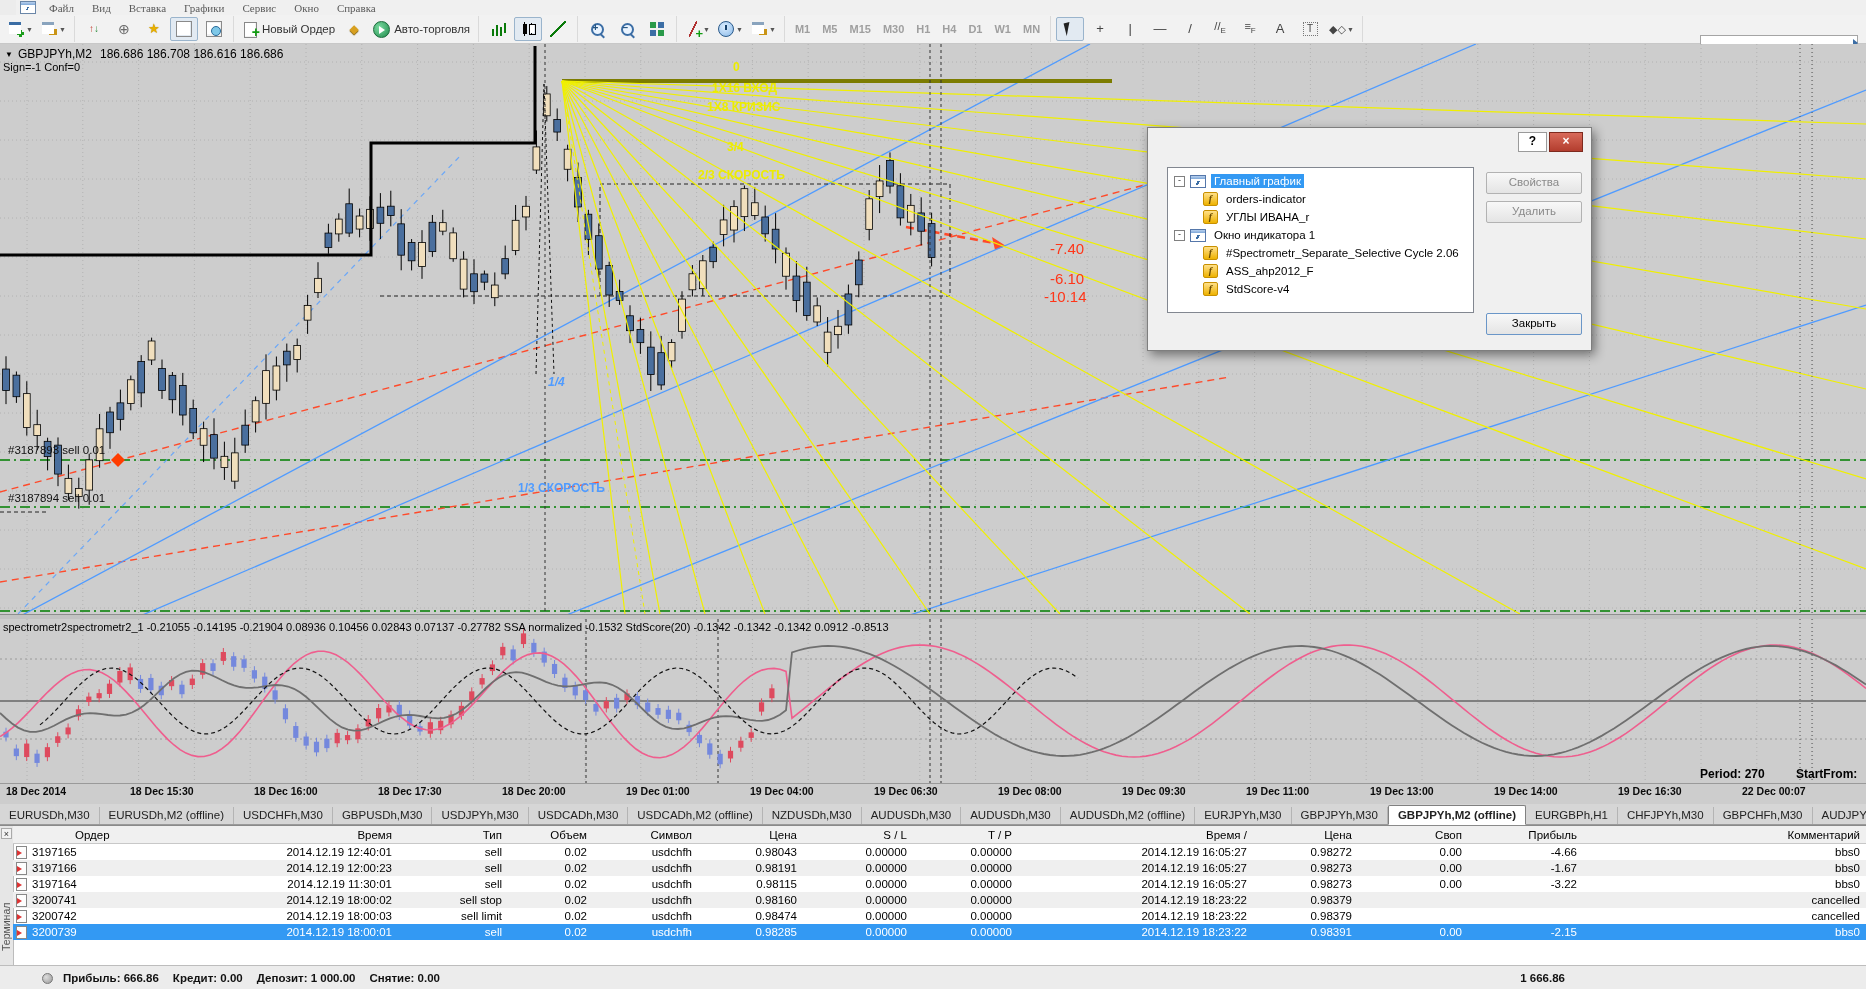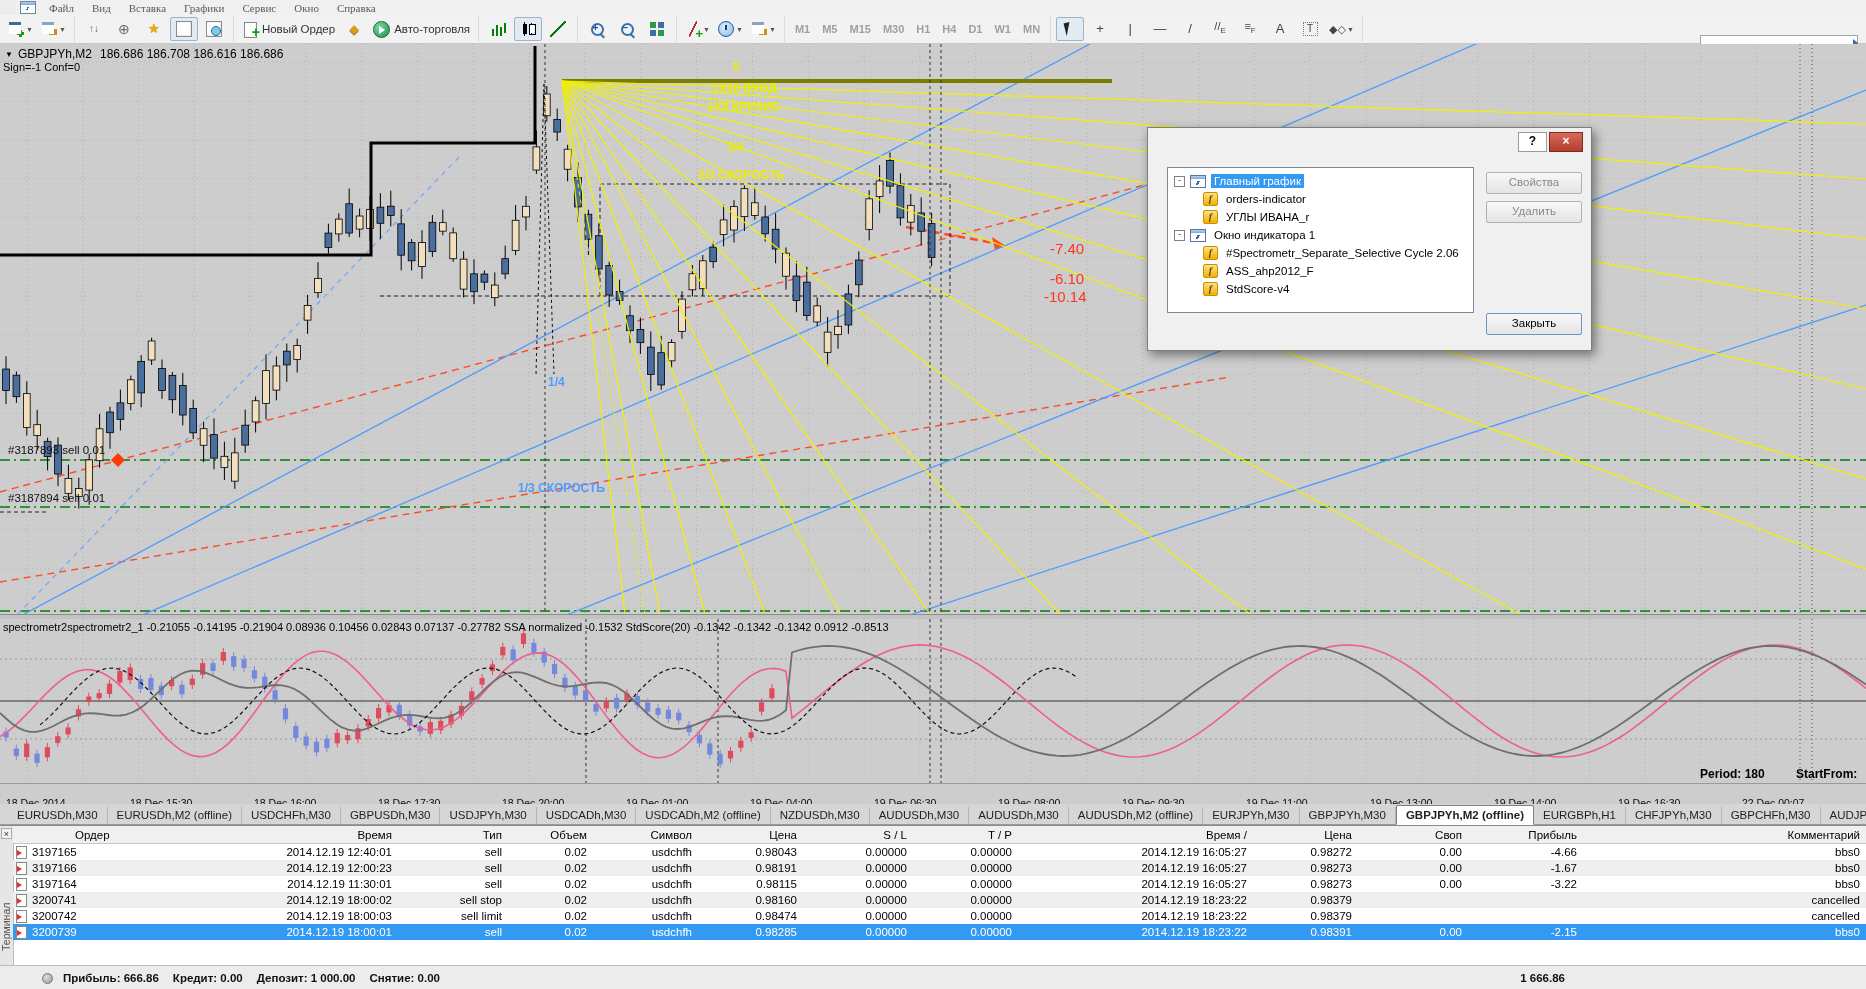--- a/index.html
+++ b/index.html
@@ -101,21 +101,21 @@
   .search-ic{position:absolute;left:1853px;top:24px;width:0;height:0;
       border-left:5px solid #3c6ea5;border-top:4px solid transparent;border-bottom:4px solid transparent;}
 
   
   .chart{position:absolute;left:0;top:44px;width:1866px;height:570px;background:#cdcdcd;overflow:hidden;}
   .pane-sep{position:absolute;left:0;top:614px;width:1866px;height:4px;background:#c2c2c2;
       border-top:1px solid #8e8e8e;border-bottom:1px solid #8e8e8e;}
   .ind{position:absolute;left:0;top:619px;width:1866px;height:164px;background:#cdcdcd;overflow:hidden;}
   .axis{position:absolute;left:0;top:783px;width:1866px;height:21px;background:#cdcdcd;
       border-top:1px solid #9a9a9a;border-bottom:1px solid #9a9a9a;}
-  .axis-label{position:absolute;top:13px;font-size:10.5px;font-weight:normal;color:#0a0a0a;white-space:nowrap;}
+  .axis-label{position:absolute;top:1px;font-size:10.5px;font-weight:bold;color:#0a0a0a;white-space:nowrap;}
   .sym-line{position:absolute;left:5px;top:3px;font-size:12px;color:#000;display:flex;align-items:center;z-index:3;}
   .sym-dd{font-size:8px;margin-right:5px;color:#000;}
   .sym-ohlc{margin-left:8px;}
   .sign-line{position:absolute;left:3px;top:17px;font-size:11px;color:#000;z-index:3;}
   .fan-lb{position:absolute;color:#ecec00;font-size:12px;font-weight:bold;white-space:nowrap;z-index:2;}
   .spd-lb{position:absolute;color:#4f9bff;font-size:12px;font-weight:bold;white-space:nowrap;z-index:2;}
   .pr-lb{position:absolute;color:#ff3518;font-size:15px;white-space:nowrap;z-index:2;}
   .ord-lb{position:absolute;color:#111;font-size:11.5px;white-space:nowrap;z-index:2;}
   .ind-h{position:absolute;left:3px;top:2px;font-size:11px;color:#000;white-space:nowrap;z-index:2;}
   .per-lb{position:absolute;font-size:12px;font-weight:bold;color:#000;z-index:2;}
@@ -147,21 +147,21 @@
       background:linear-gradient(115deg,transparent 40%,#3c6ea5 40%,#3c6ea5 62%,transparent 62%);}
   .ic-fx{width:13px;height:12px;border-radius:2px;background:linear-gradient(#ffe08a,#eeb200);
       border:1px solid #c89000;color:#6a4a00;font:italic bold 10px "Liberation Serif",serif;
       text-align:center;line-height:11px;margin-right:5px;flex:none;}
   .dlg-btn{position:absolute;left:338px;width:94px;height:20px;background:linear-gradient(#f8f8f8,#e4e4e4);
       border:1px solid #b2b2b2;border-radius:2px;font-size:11.5px;text-align:center;line-height:18px;color:#8a8a8a;}
   .dlg-btn.enabled{color:#000;border-color:#6a96c8;}
 
   
   .tabbar{position:absolute;left:0;top:804px;width:1866px;height:21px;background:#d6d6d6;
-      border-bottom:1px solid #9a9a9a;display:flex;align-items:flex-end;padding-left:8px;
+      border-bottom:1px solid #9a9a9a;display:flex;align-items:flex-end;
       font-size:11.5px;color:#222;box-sizing:border-box;justify-content:space-between;}
   .tab{padding:2px 9px 3px;border-right:1px solid #b4b4b4;white-space:nowrap;}
   .tab.active{background:#fff;border:1px solid #808080;border-bottom:1px solid #fff;font-weight:bold;
       border-radius:2px 2px 0 0;position:relative;top:1px;padding-top:3px;}
 
   
   .terminal{position:absolute;left:0;top:825px;width:1866px;height:140px;background:#fff;border-top:1px solid #8a8a8a;}
   .t-strip{position:absolute;left:0;top:0;width:13px;height:140px;background:#e6e6e6;border-right:1px solid #bcbcbc;}
   .t-close{position:absolute;left:1px;top:2px;width:11px;height:11px;font-size:9px;line-height:10px;
       text-align:center;color:#333;border:1px solid #aaa;background:#f2f2f2;box-sizing:border-box;}
@@ -614,21 +614,21 @@
       <span>GBPJPYh,M2</span>
       <span class="sym-ohlc">186.686 186.708 186.616 186.686</span>
     </div>
     <div class="sign-line">Sign=-1 Conf=0</div>
     <div id="chart-overlays">
         <div class="fan-lb" style="left: 733px; top: 16px;">0</div>
         <div class="fan-lb" style="left: 712px; top: 37px;">1X16 ВХОД</div>
         <div class="fan-lb" style="left: 707px; top: 56px;">1X8 КРИЗИС</div>
         <div class="fan-lb" style="left: 727px; top: 96px;">3/4</div>
         <div class="fan-lb" style="left: 698px; top: 124px;">2/3 СКОРОСТЬ</div>
-        <div class="spd-lb" style="left: 548px; top: 331px;">1/4</div>
+        <div class="spd-lb" style="left: 548px; top: 331px; font-style: italic;">1/4</div>
         <div class="spd-lb" style="left: 518px; top: 437px;">1/3 СКОРОСТЬ</div>
         <div class="pr-lb" style="left: 1050px; top: 196px;">-7.40</div>
         <div class="pr-lb" style="left: 1050px; top: 226px;">-6.10</div>
         <div class="pr-lb" style="left: 1044px; top: 244px;">-10.14</div>
         <div class="ord-lb" style="left: 8px; top: 400px;">#3187893 sell 0.01</div>
         <div class="ord-lb" style="left: 8px; top: 448px;">#3187894 sell 0.01</div>
         <div class="ord-lb" style="left: 3px; top: 552px; margin-top: 24px;">#3187892 sell 0.01</div>
       </div>
   </div>
 
@@ -826,21 +826,21 @@
         <rect x="748.5999999999999" y="113.33476674859638" width="5.2" height="5.543715149883042" fill="#de4a5e"></rect>
         <line x1="761.55" y1="79.33919822058536" x2="761.55" y2="96.63604649036871" stroke="#de4a5e" stroke-width="1"></line>
         <rect x="758.9499999999999" y="83.33919822058536" width="5.2" height="9.296848269783354" fill="#de4a5e"></rect>
         <line x1="771.9" y1="65.31241810315159" x2="771.9" y2="83.19647017388662" stroke="#de4a5e" stroke-width="1"></line>
         <rect x="769.3" y="69.31241810315159" width="5.2" height="9.884052070735038" fill="#de4a5e"></rect>
         <path d="M0.0,117.6 L6.0,113.8 L12.0,109.1 L18.0,103.8 L24.0,97.9 L30.0,91.7 L36.0,85.3 L42.0,78.9 L48.0,72.8 L54.0,67.2 L60.0,62.1 L66.0,57.8 L72.0,54.4 L78.0,52.0 L84.0,50.8 L90.0,50.6 L96.0,51.7 L102.0,53.8 L108.0,57.1 L114.0,61.4 L120.0,66.6 L126.0,72.6 L132.0,79.1 L138.0,86.1 L144.0,93.3 L150.0,100.6 L156.0,107.7 L162.0,114.4 L168.0,120.6 L174.0,126.0 L180.0,130.6 L186.0,134.1 L192.0,136.4 L198.0,137.6 L204.0,137.5 L210.0,136.1 L216.0,133.5 L222.0,129.7 L228.0,124.8 L234.0,118.9 L240.0,112.2 L246.0,104.7 L252.0,96.8 L258.0,88.6 L264.0,80.3 L270.0,72.2 L276.0,64.3 L282.0,57.0 L288.0,50.3 L294.0,44.5 L300.0,39.8 L306.0,36.1 L312.0,33.6 L318.0,32.3 L324.0,32.3 L330.0,33.5 L336.0,35.8 L342.0,39.3 L348.0,43.7 L354.0,49.0 L360.0,54.9 L366.0,61.3 L372.0,68.0 L378.0,74.8 L384.0,81.5 L390.0,87.9 L396.0,93.8 L402.0,99.0 L408.0,103.5 L414.0,107.0 L420.0,109.4 L426.0,110.8 L432.0,111.0 L438.0,110.0 L444.0,108.0 L450.0,104.8 L456.0,100.7 L462.0,95.8 L468.0,90.1 L474.0,84.0 L480.0,77.4 L486.0,70.8 L492.0,64.1 L498.0,57.7 L504.0,51.7 L510.0,46.4 L516.0,41.8 L522.0,38.2 L528.0,35.6 L534.0,34.2 L540.0,33.9 L546.0,34.9 L552.0,37.2 L558.0,40.6 L564.0,45.1 L570.0,50.7 L576.0,57.1 L582.0,64.3 L588.0,72.0 L594.0,80.1 L600.0,88.4 L606.0,96.6 L612.0,104.5 L618.0,112.0 L624.0,118.9 L630.0,124.9 L636.0,130.0 L642.0,134.0 L648.0,136.8 L654.0,138.4 L660.0,138.7 L666.0,137.8 L672.0,135.6 L678.0,132.2 L684.0,127.8 L690.0,122.5 L696.0,116.3 L702.0,109.6 L708.0,102.5 L714.0,95.1 L720.0,87.7 L726.0,80.5 L732.0,73.7 L738.0,67.5 L744.0,62.0 L750.0,57.3 L756.0,53.7 L762.0,51.1 L768.0,49.7 L774.0,49.4 L780.0,50.3 L786.0,52.4 L792.0,99.2 L798.0,94.4 L804.0,89.6 L810.0,84.7 L816.0,79.7 L822.0,74.8 L828.0,69.9 L834.0,65.2 L840.0,60.5 L846.0,56.0 L852.0,51.8 L858.0,47.7 L864.0,44.0 L870.0,40.5 L876.0,37.3 L882.0,34.5 L888.0,32.1 L894.0,30.1 L900.0,28.4 L906.0,27.2 L912.0,26.4 L918.0,26.0 L924.0,26.1 L930.0,26.6 L936.0,27.5 L942.0,28.9 L948.0,30.7 L954.0,32.8 L960.0,35.4 L966.0,38.3 L972.0,41.6 L978.0,45.1 L984.0,49.0 L990.0,53.1 L996.0,57.5 L1002.0,62.0 L1008.0,66.7 L1014.0,71.5 L1020.0,76.4 L1026.0,81.3 L1032.0,86.2 L1038.0,91.1 L1044.0,96.0 L1050.0,100.7 L1056.0,105.3 L1062.0,109.7 L1068.0,113.9 L1074.0,117.8 L1080.0,121.4 L1086.0,124.8 L1092.0,127.8 L1098.0,130.5 L1104.0,132.8 L1110.0,134.6 L1116.0,136.1 L1122.0,137.2 L1128.0,137.8 L1134.0,138.0 L1140.0,137.8 L1146.0,137.1 L1152.0,136.0 L1158.0,134.5 L1164.0,132.5 L1170.0,130.2 L1176.0,127.5 L1182.0,124.4 L1188.0,121.1 L1194.0,117.4 L1200.0,113.4 L1206.0,109.2 L1212.0,104.8 L1218.0,100.2 L1224.0,95.4 L1230.0,90.6 L1236.0,85.7 L1242.0,80.8 L1248.0,75.8 L1254.0,70.9 L1260.0,66.1 L1266.0,61.5 L1272.0,57.0 L1278.0,52.6 L1284.0,48.6 L1290.0,44.7 L1296.0,41.2 L1302.0,38.0 L1308.0,35.1 L1314.0,32.6 L1320.0,30.5 L1326.0,28.7 L1332.0,27.4 L1338.0,26.5 L1344.0,26.1 L1350.0,26.0 L1356.0,26.5 L1362.0,27.3 L1368.0,28.6 L1374.0,30.3 L1380.0,32.4 L1386.0,34.8 L1392.0,37.7 L1398.0,40.9 L1404.0,44.4 L1410.0,48.2 L1416.0,52.2 L1422.0,56.5 L1428.0,61.0 L1434.0,65.7 L1440.0,70.5 L1446.0,75.3 L1452.0,80.3 L1458.0,85.2 L1464.0,90.1 L1470.0,95.0 L1476.0,99.7 L1482.0,104.3 L1488.0,108.8 L1494.0,113.0 L1500.0,117.0 L1506.0,120.7 L1512.0,124.1 L1518.0,127.2 L1524.0,129.9 L1530.0,132.3 L1536.0,134.3 L1542.0,135.8 L1548.0,137.0 L1554.0,137.7 L1560.0,138.0 L1566.0,137.8 L1572.0,137.3 L1578.0,136.2 L1584.0,134.8 L1590.0,133.0 L1596.0,130.7 L1602.0,128.1 L1608.0,125.1 L1614.0,121.8 L1620.0,118.2 L1626.0,114.3 L1632.0,110.1 L1638.0,105.7 L1644.0,101.2 L1650.0,96.4 L1656.0,91.6 L1662.0,86.7 L1668.0,81.8 L1674.0,76.9 L1680.0,72.0 L1686.0,67.1 L1692.0,62.4 L1698.0,57.9 L1704.0,53.5 L1710.0,49.4 L1716.0,45.5 L1722.0,41.9 L1728.0,38.6 L1734.0,35.7 L1740.0,33.1 L1746.0,30.9 L1752.0,29.1 L1758.0,27.7 L1764.0,26.7 L1770.0,26.1 L1776.0,26.0 L1782.0,26.3 L1788.0,27.1 L1794.0,28.3 L1800.0,29.9 L1806.0,31.9 L1812.0,34.3 L1818.0,37.0 L1824.0,40.2 L1830.0,43.6 L1836.0,47.3 L1842.0,51.4 L1848.0,55.6 L1854.0,60.1 L1860.0,64.7 L1866.0,69.5" fill="none" stroke="#ef5e8e" stroke-width="1.6"></path>
         <path d="M0.0,94.0 L6.0,99.5 L12.0,104.5 L18.0,108.6 L24.0,111.4 L30.0,112.8 L36.0,112.9 L42.0,111.7 L48.0,109.5 L54.0,106.7 L60.0,103.5 L66.0,100.4 L72.0,97.8 L78.0,95.8 L84.0,94.6 L90.0,94.2 L96.0,94.5 L102.0,95.2 L108.0,96.0 L114.0,96.6 L120.0,96.5 L126.0,95.6 L132.0,93.5 L138.0,90.4 L144.0,86.2 L150.0,81.1 L156.0,75.4 L162.0,69.7 L168.0,64.1 L174.0,59.3 L180.0,55.5 L186.0,52.9 L192.0,51.7 L198.0,51.9 L204.0,53.2 L210.0,55.5 L216.0,58.3 L222.0,61.3 L228.0,64.1 L234.0,66.4 L240.0,68.0 L246.0,68.8 L252.0,68.8 L258.0,68.3 L264.0,67.4 L270.0,66.5 L276.0,66.0 L282.0,66.3 L288.0,67.5 L294.0,69.8 L300.0,73.3 L306.0,77.8 L312.0,83.1 L318.0,88.9 L324.0,94.7 L330.0,100.1 L336.0,104.8 L342.0,108.4 L348.0,110.7 L354.0,111.6 L360.0,111.3 L366.0,109.8 L372.0,107.5 L378.0,104.7 L384.0,101.9 L390.0,99.4 L396.0,97.5 L402.0,96.3 L408.0,95.9 L414.0,96.2 L420.0,97.0 L426.0,98.1 L432.0,98.9 L438.0,99.3 L444.0,98.9 L450.0,97.4 L456.0,94.8 L462.0,91.0 L468.0,86.2 L474.0,80.7 L480.0,74.8 L486.0,69.0 L492.0,63.6 L498.0,59.2 L504.0,55.8 L510.0,53.8 L516.0,53.1 L522.0,53.7 L528.0,55.3 L534.0,57.6 L540.0,60.2 L546.0,62.8 L552.0,65.0 L558.0,66.6 L564.0,67.4 L570.0,67.4 L576.0,66.7 L582.0,65.7 L588.0,64.5 L594.0,63.6 L600.0,63.4 L606.0,64.0 L612.0,65.8 L618.0,68.7 L624.0,72.8 L630.0,77.8 L636.0,83.5 L642.0,89.5 L648.0,95.3 L654.0,100.5 L660.0,104.8 L666.0,107.8 L672.0,109.6 L678.0,110.0 L684.0,109.3 L690.0,107.6 L696.0,105.3 L702.0,102.8 L708.0,100.5 L714.0,98.6 L720.0,97.5 L726.0,97.1 L732.0,97.4 L738.0,98.4 L744.0,99.6 L750.0,100.9 L756.0,101.7 L762.0,101.9 L768.0,101.0 L774.0,98.9 L780.0,95.7 L786.0,91.3 L792.0,33.4 L798.0,31.5 L804.0,29.9 L810.0,28.7 L816.0,27.8 L822.0,27.2 L828.0,27.0 L834.0,27.2 L840.0,27.7 L846.0,28.5 L852.0,29.7 L858.0,31.2 L864.0,33.1 L870.0,35.2 L876.0,37.7 L882.0,40.4 L888.0,43.5 L894.0,46.7 L900.0,50.2 L906.0,53.9 L912.0,57.8 L918.0,61.8 L924.0,65.9 L930.0,70.2 L936.0,74.5 L942.0,78.9 L948.0,83.3 L954.0,87.7 L960.0,92.0 L966.0,96.3 L972.0,100.5 L978.0,104.6 L984.0,108.5 L990.0,112.3 L996.0,115.9 L1002.0,119.2 L1008.0,122.3 L1014.0,125.2 L1020.0,127.8 L1026.0,130.1 L1032.0,132.1 L1038.0,133.7 L1044.0,135.0 L1050.0,136.0 L1056.0,136.7 L1062.0,137.0 L1068.0,136.9 L1074.0,136.5 L1080.0,135.8 L1086.0,134.7 L1092.0,133.2 L1098.0,131.5 L1104.0,129.4 L1110.0,127.0 L1116.0,124.3 L1122.0,121.4 L1128.0,118.2 L1134.0,114.8 L1140.0,111.1 L1146.0,107.3 L1152.0,103.3 L1158.0,99.2 L1164.0,95.0 L1170.0,90.7 L1176.0,86.3 L1182.0,81.9 L1188.0,77.5 L1194.0,73.1 L1200.0,68.8 L1206.0,64.6 L1212.0,60.5 L1218.0,56.5 L1224.0,52.7 L1230.0,49.1 L1236.0,45.7 L1242.0,42.5 L1248.0,39.5 L1254.0,36.9 L1260.0,34.5 L1266.0,32.4 L1272.0,30.7 L1278.0,29.3 L1284.0,28.2 L1290.0,27.5 L1296.0,27.1 L1302.0,27.0 L1308.0,27.3 L1314.0,28.0 L1320.0,29.0 L1326.0,30.4 L1332.0,32.0 L1338.0,34.0 L1344.0,36.3 L1350.0,38.9 L1356.0,41.8 L1362.0,44.9 L1368.0,48.3 L1374.0,51.9 L1380.0,55.6 L1386.0,59.6 L1392.0,63.7 L1398.0,67.9 L1404.0,72.2 L1410.0,76.5 L1416.0,80.9 L1422.0,85.3 L1428.0,89.7 L1434.0,94.0 L1440.0,98.3 L1446.0,102.4 L1452.0,106.4 L1458.0,110.3 L1464.0,114.0 L1470.0,117.4 L1476.0,120.7 L1482.0,123.7 L1488.0,126.4 L1494.0,128.9 L1500.0,131.0 L1506.0,132.9 L1512.0,134.4 L1518.0,135.5 L1524.0,136.4 L1530.0,136.9 L1536.0,137.0 L1542.0,136.8 L1548.0,136.2 L1554.0,135.3 L1560.0,134.0 L1566.0,132.5 L1572.0,130.5 L1578.0,128.3 L1584.0,125.8 L1590.0,123.0 L1596.0,119.9 L1602.0,116.6 L1608.0,113.1 L1614.0,109.4 L1620.0,105.5 L1626.0,101.4 L1632.0,97.3 L1638.0,93.0 L1644.0,88.7 L1650.0,84.3 L1656.0,79.9 L1662.0,75.5 L1668.0,71.1 L1674.0,66.9 L1680.0,62.7 L1686.0,58.6 L1692.0,54.7 L1698.0,51.0 L1704.0,47.5 L1710.0,44.2 L1716.0,41.1 L1722.0,38.3 L1728.0,35.8 L1734.0,33.5 L1740.0,31.6 L1746.0,30.0 L1752.0,28.7 L1758.0,27.8 L1764.0,27.2 L1770.0,27.0 L1776.0,27.1 L1782.0,27.6 L1788.0,28.4 L1794.0,29.6 L1800.0,31.1 L1806.0,32.9 L1812.0,35.1 L1818.0,37.5 L1824.0,40.2 L1830.0,43.2 L1836.0,46.4 L1842.0,49.9 L1848.0,53.6 L1854.0,57.4 L1860.0,61.5 L1866.0,65.6" fill="none" stroke="#6f6f6f" stroke-width="1.8"></path>
         <path d="M40.0,105.9 L46.0,100.9 L52.0,95.1 L58.0,88.8 L64.0,82.3 L70.0,75.7 L76.0,69.4 L82.0,63.6 L88.0,58.5 L94.0,54.4 L100.0,51.3 L106.0,49.5 L112.0,49.0 L118.0,49.8 L124.0,51.9 L130.0,55.2 L136.0,59.5 L142.0,64.8 L148.0,70.7 L154.0,77.1 L160.0,83.7 L166.0,90.2 L172.0,96.4 L178.0,102.0 L184.0,106.8 L190.0,110.6 L196.0,113.3 L202.0,114.8 L208.0,114.9 L214.0,113.7 L220.0,111.3 L226.0,107.7 L232.0,103.0 L238.0,97.6 L244.0,91.5 L250.0,85.0 L256.0,78.4 L262.0,72.0 L268.0,65.9 L274.0,60.5 L280.0,56.0 L286.0,52.5 L292.0,50.1 L298.0,49.1 L304.0,49.3 L310.0,50.9 L316.0,53.7 L322.0,57.6 L328.0,62.5 L334.0,68.2 L340.0,74.4 L346.0,80.9 L352.0,87.5 L358.0,93.8 L364.0,99.7 L370.0,104.9 L376.0,109.2 L382.0,112.3 L388.0,114.3 L394.0,115.0 L400.0,114.4 L406.0,112.4 L412.0,109.3 L418.0,105.1 L424.0,99.9 L430.0,94.1 L436.0,87.7 L442.0,81.2 L448.0,74.6 L454.0,68.4 L460.0,62.7 L466.0,57.8 L472.0,53.8 L478.0,50.9 L484.0,49.3 L490.0,49.0 L496.0,50.1 L502.0,52.4 L508.0,55.8 L514.0,60.3 L520.0,65.7 L526.0,71.7 L532.0,78.2 L538.0,84.8 L544.0,91.2 L550.0,97.3 L556.0,102.8 L562.0,107.5 L568.0,111.2 L574.0,113.7 L580.0,114.9 L586.0,114.8 L592.0,113.4 L598.0,110.8 L604.0,107.0 L610.0,102.2 L616.0,96.6 L622.0,90.4 L628.0,83.9 L634.0,77.3 L640.0,70.9 L646.0,65.0 L652.0,59.7 L658.0,55.3 L664.0,52.0 L670.0,49.9 L676.0,49.0 L682.0,49.5 L688.0,51.2 L694.0,54.2 L700.0,58.3 L706.0,63.4 L712.0,69.2 L718.0,75.5 L724.0,82.0 L730.0,88.6 L736.0,94.9 L742.0,100.6 L748.0,105.7 L754.0,109.8 L760.0,112.8 L766.0,114.5 L772.0,115.0 L778.0,114.1 L784.0,112.0 L790.0,108.7 L796.0,104.3 L802.0,99.0 L808.0,93.0 L814.0,86.6 L820.0,80.1 L826.0,73.5 L832.0,67.4 L838.0,61.8 L844.0,57.0 L850.0,53.2 L856.0,50.6 L862.0,49.2 L868.0,49.1 L874.0,50.4 L880.0,52.9 L886.0,56.5 L892.0,61.2 L898.0,66.7 L904.0,72.8 L910.0,79.3 L916.0,85.9 L922.0,92.3 L928.0,98.3 L934.0,103.7 L940.0,108.2 L946.0,111.7 L952.0,113.9 L958.0,115.0 L964.0,114.6 L970.0,113.0 L976.0,110.2 L982.0,106.2 L988.0,101.3 L994.0,95.6 L1000.0,89.3 L1006.0,82.8 L1012.0,76.2 L1018.0,69.9 L1024.0,64.0 L1030.0,58.9 L1036.0,54.7 L1042.0,51.5 L1048.0,49.6 L1054.0,49.0 L1060.0,49.7 L1066.0,51.7 L1072.0,54.9 L1078.0,59.1" fill="none" stroke="#111" stroke-width="1.2" stroke-dasharray="4 3"></path>
       </svg>
     <div class="ind-h">spectrometr2spectrometr2_1  -0.21055 -0.14195 -0.21904 0.08936 0.10456 0.02843 0.07137 -0.27782   SSA normalized -0.1532   StdScore(20) -0.1342 -0.1342 -0.1342 0.0912 -0.8513</div>
-    <div class="per-lb" style="left:1700px;top:148px">Period: 180</div>
+    <div class="per-lb" style="left:1700px;top:148px">Period: 270</div>
     <div class="per-lb" style="left:1796px;top:148px">StartFrom: 0</div>
   </div>
 
   <div class="axis" id="time-axis">
       <span class="axis-label" style="left: 6px;">18 Dec 2014</span>
       <span class="axis-label" style="left: 130px;">18 Dec 15:30</span>
       <span class="axis-label" style="left: 254px;">18 Dec 16:00</span>
       <span class="axis-label" style="left: 378px;">18 Dec 17:30</span>
       <span class="axis-label" style="left: 502px;">18 Dec 20:00</span>
       <span class="axis-label" style="left: 626px;">19 Dec 01:00</span>

